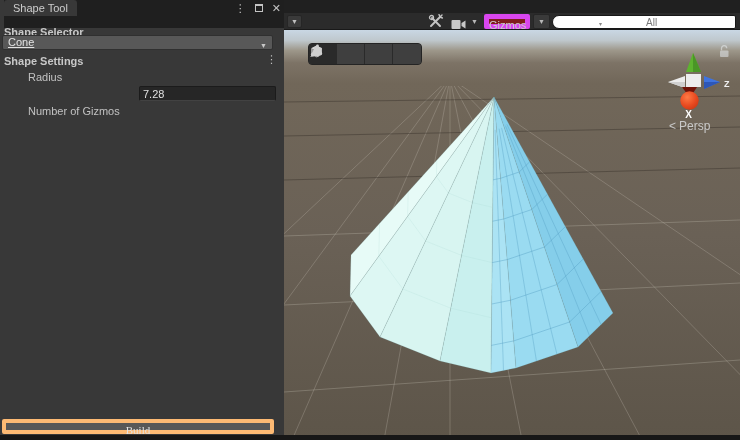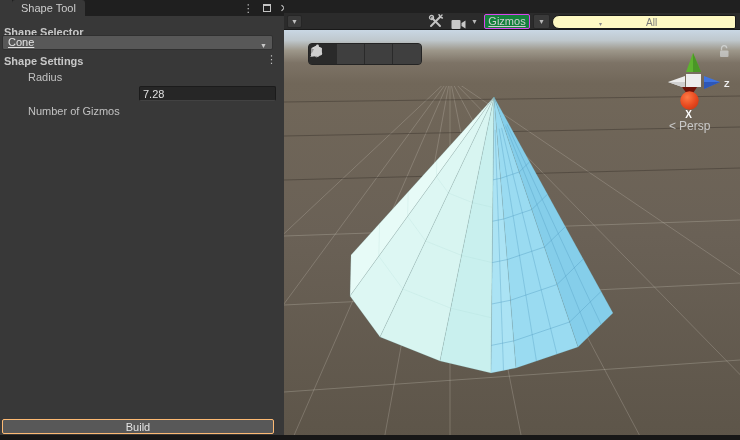--- a/index.html
+++ b/index.html
@@ -2,21 +2,21 @@
 <html><head>
 <meta charset="utf-8">
 <style>
   html,body{margin:0;padding:0;background:#111;}
   *{box-sizing:border-box;}
   .app{position:relative;width:740px;height:440px;font-family:"Liberation Sans",sans-serif;
        background:#383838;overflow:hidden;-webkit-font-smoothing:antialiased;}
 
   
   .left-panel{position:absolute;left:0;top:0;width:284px;height:440px;background:#383838;}
-  .tabbar{position:absolute;left:12px;top:0;width:100%;height:16px;background:#1f1f1f;}
+  .tabbar{position:absolute;left:4px;top:0;width:100%;height:28px;background:#1f1f1f;}
   .tab{position:absolute;left:0;top:0;height:16px;padding:0 9px;background:#383838;
        color:#cdcdcd;font-size:11px;line-height:16px;border-radius:3px 3px 0 0;}
   .win-controls{position:absolute;right:7px;top:0;height:16px;display:flex;align-items:center;gap:9px;
        color:#c4c4c4;font-size:11px;}
   .win-controls .kebab{font-size:11px;line-height:10px;}
   .maxbox{display:inline-block;width:8px;height:8px;border:1px solid #c4c4c4;border-top-width:2px;}
   .closex{font-size:11px;}
 
   .section-label{position:absolute;font-size:11px;font-weight:bold;color:#c8c8c8;}
   .dropdown{position:absolute;left:2px;top:35px;width:271px;height:15px;background:#585858;
@@ -24,40 +24,40 @@
        padding-left:5px;text-decoration:underline;}
   .dropdown .caret{position:absolute;right:5px;top:3px;font-size:7px;color:#c8c8c8;}
   .settings-kebab{position:absolute;right:7px;top:54px;color:#c0c0c0;font-size:11px;line-height:11px;}
 
   .field-row{position:absolute;left:0;width:284px;height:15px;}
   .field-label{position:absolute;left:4px;top:1px;font-size:11px;color:#c2c2c2;padding-left:24px;}
   .field-input{position:absolute;left:139px;top:16px;width:137px;height:15px;background:#262626;
        border:1px solid #1b1b1b;border-bottom-color:#424242;border-radius:2px;color:#e0e0e0;
        font-size:11px;font-family:"Liberation Sans",sans-serif;padding:0 0 0 3px;outline:none;}
   .build-btn{position:absolute;left:2px;bottom:6px;width:272px;height:15px;background:#585858;
-       border:1px solid #fdba74;border-radius:2px;color:#e4e4e4;font-size:11px;line-height:12px;
-       text-align:center;font-family:Liberation Sans, sans-serif;cursor:pointer;}
+       border:4px solid #fdba74;border-radius:2px;color:#e4e4e4;font-size:11px;line-height:12px;
+       text-align:center;font-family:Liberation Serif, serif;cursor:pointer;}
   .bottom-strip{position:absolute;left:0;bottom:0;width:740px;height:5px;background:#171717;z-index:30;}
 
   
   .scene{position:absolute;left:284px;top:0;width:456px;height:440px;background:#1e1e1e;}
   .scene-topstrip{position:absolute;left:0;top:0;width:100%;height:13px;background:#202020;}
   .scene-toolbar{position:absolute;left:0;top:13px;width:100%;height:17px;background:#2b2b2b;
        border-bottom:1px solid #191919;}
   .tb-btn{position:absolute;top:2px;height:13px;background:#3a3a3a;border:1px solid #262626;
        border-radius:2px;color:#c0c0c0;font-size:7px;text-align:center;line-height:11px;}
   .tb-icon{position:absolute;top:1px;}
   .tb-caret{font-size:7px;color:#b8b8b8;}
-  .gizmos-btn{position:absolute;left:200px;top:1px;width:46px;height:15px;background:#15803d;
-       border:1px solid #d946ef;border-radius:2px;color:#cfcfcf;font-size:11px;line-height:13px;
+  .gizmos-btn{position:absolute;left:200px;top:1px;width:46px;height:15px;background:#7f1d1d;
+       border:5px solid #d946ef;border-radius:2px;color:#cfcfcf;font-size:11px;line-height:13px;
        text-align:center;text-decoration:underline;}
   .gizmos-caret{position:absolute;left:249px;top:1px;width:17px;height:15px;background:#3a3a3a;
        border:1px solid #262626;border-radius:2px;color:#b8b8b8;font-size:7px;line-height:13px;
        text-align:center;}
-  .searchbox{position:absolute;left:268px;top:2px;width:184px;height:14px;background:#fef9c3;
+  .searchbox{position:absolute;left:268px;top:2px;width:184px;height:14px;background:#ffffff;
        border:1px solid #181818;border-radius:7px 2px 2px 7px;display:flex;align-items:center;gap:40px;}
   .searchbox input{background:transparent;border:none;outline:none;color:#787878;font-size:10px;
        font-family:"Liberation Sans",sans-serif;width:140px;padding:0;}
   .search-caret{font-size:6px;color:#8a8a8a;margin:3px 4px 0 0;}
 
   .viewport{position:absolute;left:0;top:30px;width:456px;height:410px;overflow:hidden;}
   .viewport svg{position:absolute;left:0;top:0;}
 
   .shape-toolbar{position:absolute;left:24px;top:13px;height:22px;display:flex;z-index:5;
        border:1px solid #242424;border-radius:4px;overflow:hidden;background:#3f3f3f;}

